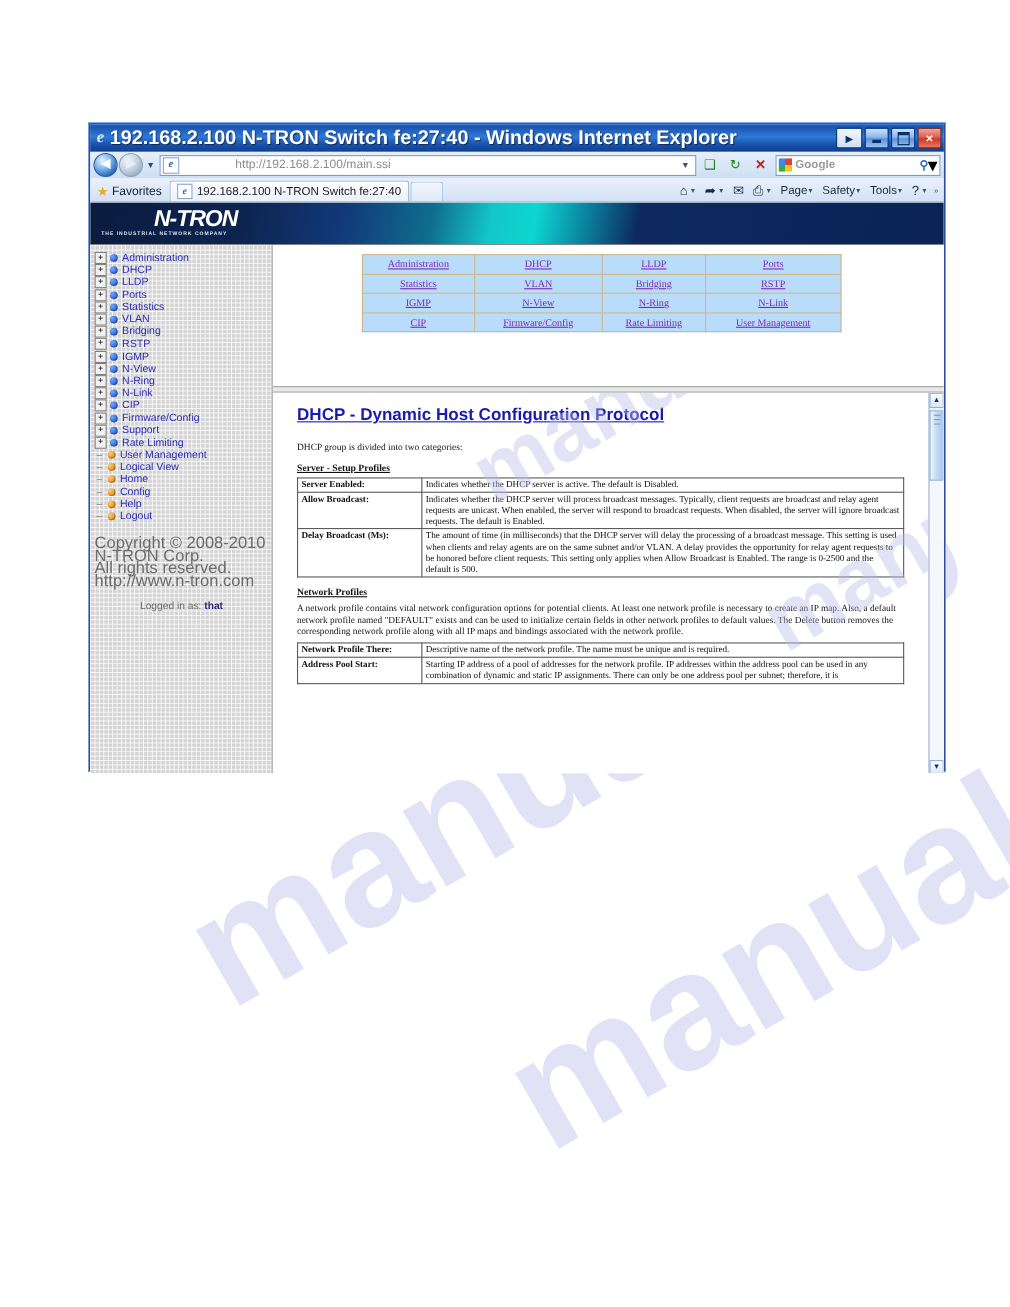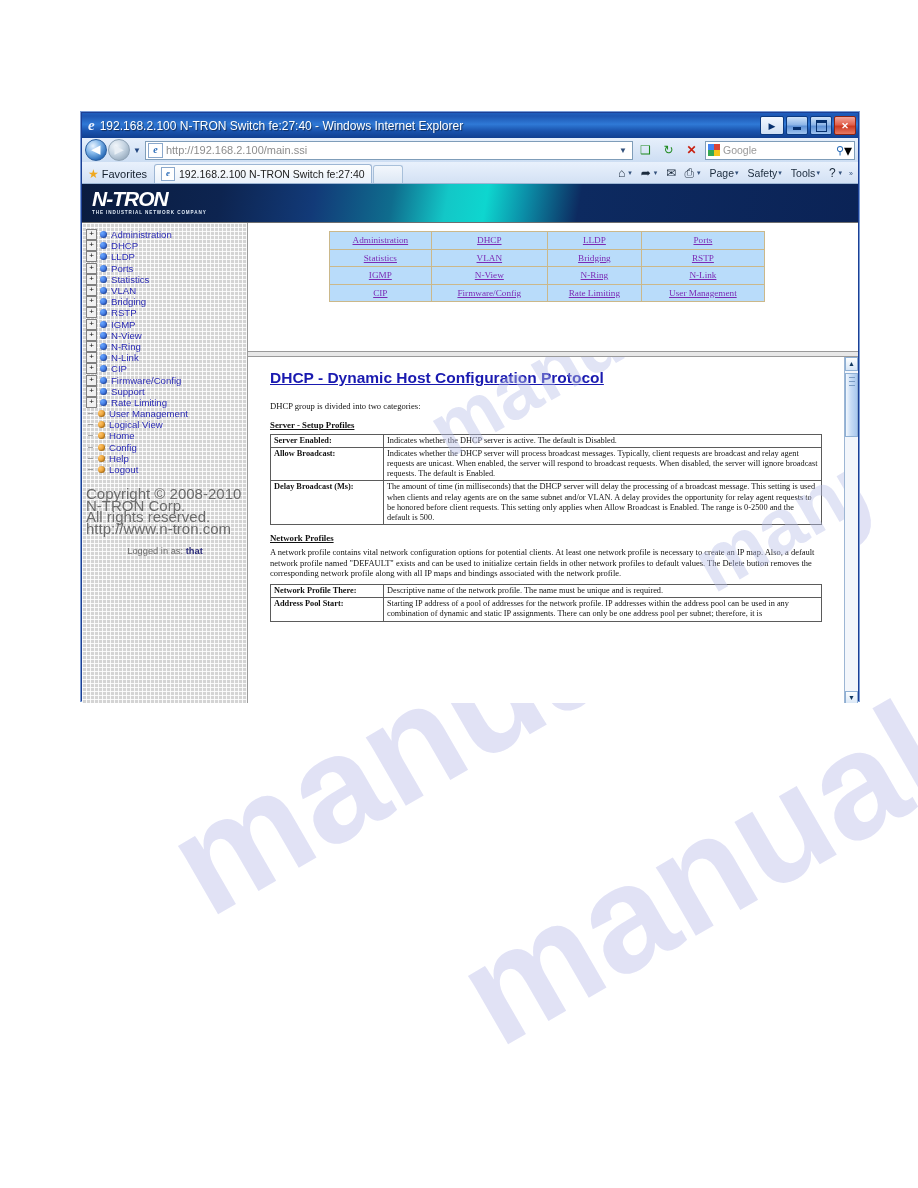--- a/index.html
+++ b/index.html
@@ -30,21 +30,21 @@
   .titlebar{
     height:25px;
     background:linear-gradient(to bottom,#1f5fbf 0%,#1d56b2 12%,#2f79d6 45%,#1a53ad 72%,#103f90 100%);
     display:flex;align-items:center;padding:0 2px 0 6px;box-sizing:border-box;
   }
   .titlebar .ie-glyph{
     color:#eaf2ff;font-family:"Liberation Serif",serif;font-style:italic;
     font-weight:bold;font-size:15px;margin-right:5px;
   }
   .titlebar .ttl{
-    color:#ffffff;font-size:12px;font-weight:normal;flex:1;
+    color:#ffffff;font-size:18px;font-weight:bold;flex:1;
     text-shadow:1px 1px 1px rgba(0,0,0,.5);white-space:nowrap;overflow:hidden;
   }
   .wbtn{
     width:20px;height:17px;margin-left:2px;border:1px solid #0b3a80;border-radius:2px;
     background:linear-gradient(to bottom,#cfe2f8,#8fb7e8 45%,#5f92d6 55%,#9fc3ef);
     display:flex;align-items:center;justify-content:center;font-size:9px;color:#06306e;
   }
   .wbtn.play{width:22px;background:linear-gradient(to bottom,#f2f7ff,#cfdff3);}
   .wbtn.close{
     background:linear-gradient(to bottom,#f3a69a,#e2604b 45%,#cc3a22 55%,#e87a63);
@@ -70,31 +70,31 @@
   .navdrop{font-size:8px;color:#21457f;margin:0 4px 0 2px;}
   .addrbox{
     flex:1;height:19px;background:#fff;border:1px solid #7f9db9;
     display:flex;align-items:center;padding:0 2px;box-sizing:border-box;
   }
   .addrbox .favicon{
     width:13px;height:13px;margin-right:3px;border:1px solid #8aa8cc;background:#fff;
     font-family:"Liberation Serif",serif;font-style:italic;font-weight:bold;color:#2a6cb8;
     font-size:10px;line-height:11px;text-align:center;
   }
-  .addrbox .urltext{font-size:11px;color:#8c8c8c;white-space:nowrap;overflow:hidden;}
+  .addrbox .urltext{font-size:11px;color:#8c8c8c;white-space:nowrap;overflow:hidden;margin-left:48px;}
   .addrbox .caret{margin-left:auto;font-size:8px;color:#33517c;padding:0 3px;}
   .tbicon{
     width:19px;height:19px;margin-left:2px;border:1px solid transparent;
     display:flex;align-items:center;justify-content:center;font-size:12px;
   }
   .tbicon.green{color:#1f8a1f;}
   .tbicon.red{color:#c81f0f;font-weight:bold;}
   .searchbox{
     width:150px;height:19px;background:#fff;border:1px solid #7f9db9;margin-left:3px;
-    display:flex;align-items:center;padding:0 2px;box-sizing:border-box;
+    display:flex;align-items:center;padding:0 2px;box-sizing:border-box;font-weight:bold;
   }
   .searchbox .gicon{
     width:12px;height:12px;margin-right:3px;
     background:conic-gradient(#d94437 0 25%,#f5c518 0 50%,#34a853 0 75%,#4285f4 0);
   }
   .searchbox .ph{font-size:10.5px;color:#9a9a9a;}
   .searchbox .mag{margin-left:auto;color:#2a6cb8;font-size:11px;}
 
   
   .favrow{
@@ -131,21 +131,21 @@
   
   .banner{
     height:38px;
     background:linear-gradient(100deg,#0a1c3f 0%,#0d2450 18%,#123a78 30%,#0f6d8e 40%,
                #13c7c7 47%,#0ed6cf 52%,#0b8fa8 57%,#0d2a60 64%,#0b2356 100%);
     position:relative;overflow:hidden;border-bottom:1px solid #6f6f6f;
   }
   .logo{position:absolute;left:10px;top:4px;color:#fff;}
   .logo .lt{
     font-size:21px;font-weight:bold;letter-spacing:-1px;font-style:italic;
-    font-family:"Liberation Sans",sans-serif;line-height:21px;
+    font-family:"Liberation Sans",sans-serif;line-height:21px;margin-left:48px;
   }
   .logo .lsub{
     font-size:4.6px;letter-spacing:.9px;font-weight:bold;margin-top:1px;color:#dfe9f5;
   }
 
   
   .frames{display:flex;height:480px;}
   .navframe{
     width:166px;position:relative;
     background:#d4d4d4;

